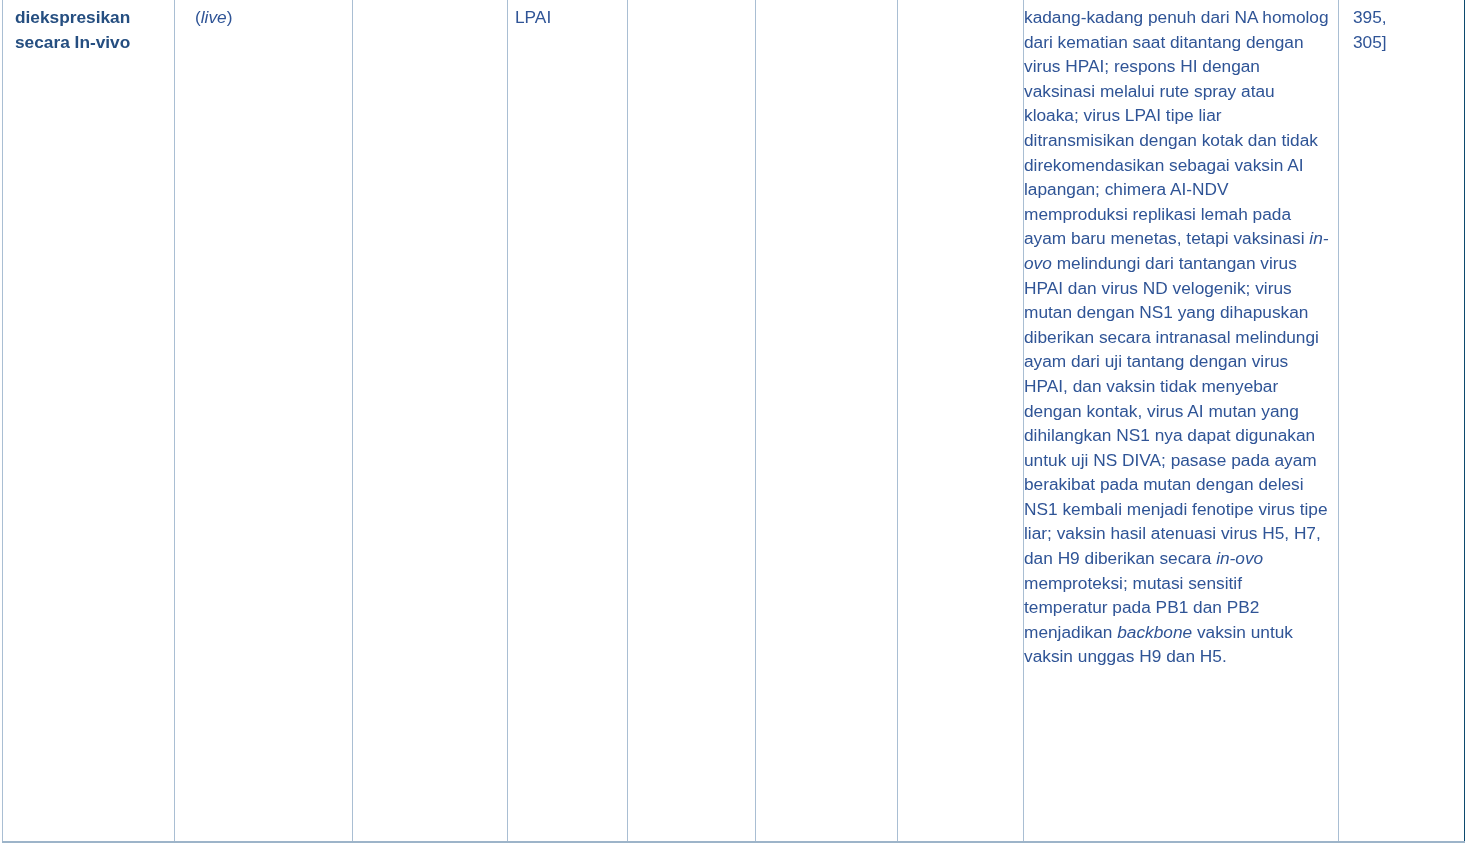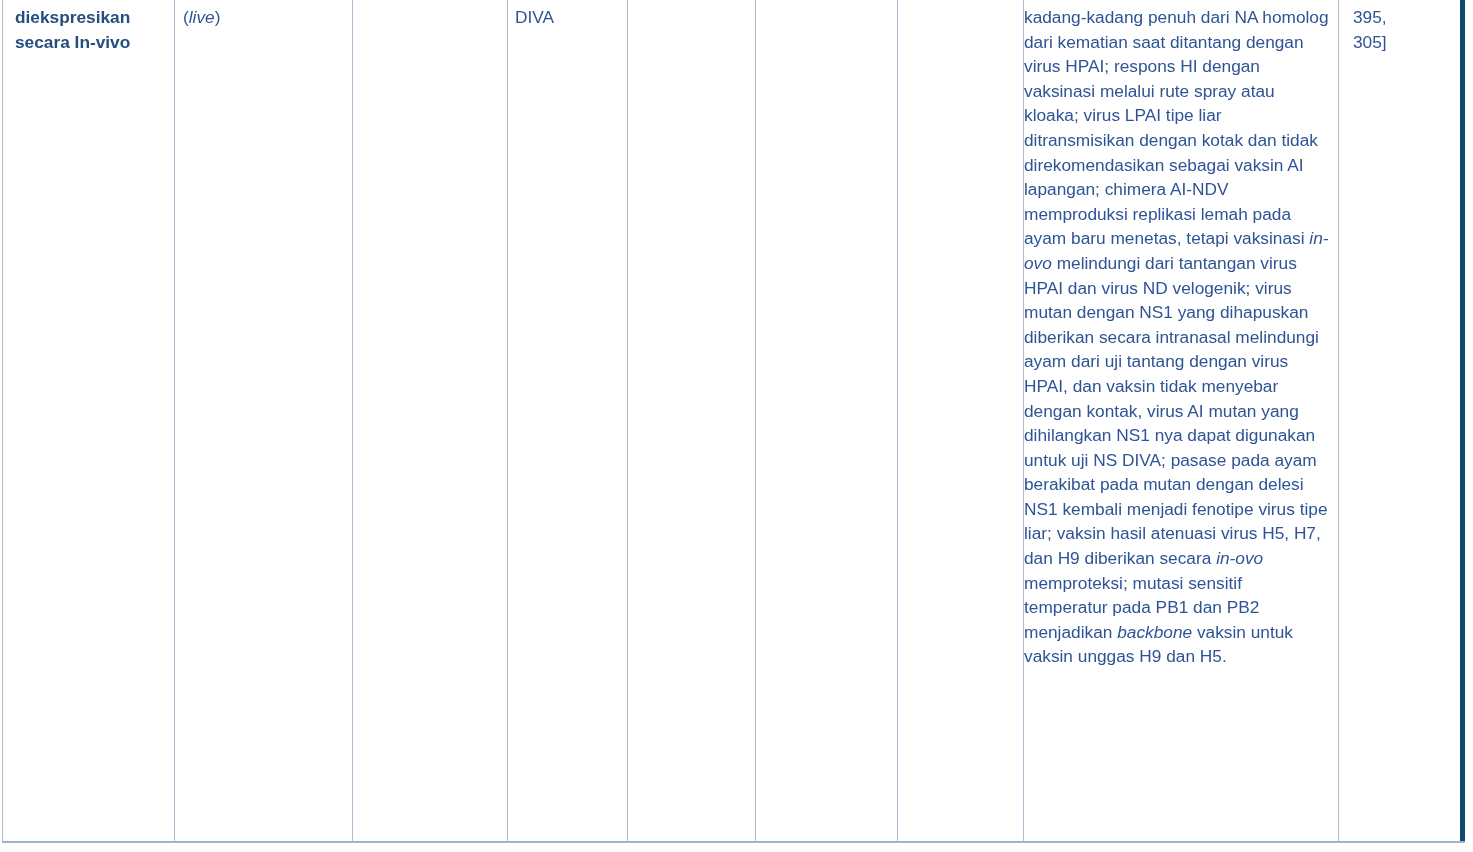--- a/index.html
+++ b/index.html
@@ -27,42 +27,42 @@
     box-sizing: border-box;
     border-left: 1px solid #a9bed3;
     padding-top: 5px;
     overflow: hidden;
     color: #2f5496;
     font-size: 17.3px;
     line-height: 24.6px;
     word-wrap: break-word;
   }
   .cell:last-child {
-    border-right: 5px solid #0c4a6e;
+    border-right: 1px solid #0c4a6e;
   }
   .c1 { width: 172px; padding-left: 12px; padding-right: 6px;
         font-weight: bold; color: #254e80; }
-  .c2 { width: 178px; padding-left: 8px;  padding-right: 6px; }
+  .c2 { width: 178px; padding-left: 20px;  padding-right: 6px; }
   .c3 { width: 155px; }
   .c4 { width: 120px; padding-left: 7px;  padding-right: 6px; }
   .c5 { width: 128px; }
   .c6 { width: 142px; }
   .c7 { width: 126px; }
   .c8 { width: 315px;  padding-right: 9px; }
   .c9 { width: 127px; padding-left: 14px; padding-right: 6px; }
   .it { font-style: italic; }
 </style>
 </head>
 <body>
 
 <div class="page">
   <div class="table-row">
     <div class="cell c1"><span>diekspresikan secara In-vivo</span></div>
     <div class="cell c2"><span>(</span><span class="it">live</span><span>)</span></div>
     <div class="cell c3"></div>
-    <div class="cell c4"><span>DIVA</span></div>
+    <div class="cell c4"><span>LPAI</span></div>
     <div class="cell c5"></div>
     <div class="cell c6"></div>
     <div class="cell c7"></div>
     <div class="cell c8"><span>kadang-kadang penuh dari NA homolog dari kematian saat ditantang dengan virus HPAI; respons HI dengan vaksinasi melalui rute spray atau kloaka; virus LPAI tipe liar ditransmisikan dengan kotak dan tidak direkomendasikan sebagai vaksin AI lapangan; chimera AI-NDV memproduksi replikasi lemah pada ayam baru menetas, tetapi vaksinasi </span><span class="it">in-ovo</span><span> melindungi dari tantangan virus HPAI dan virus ND velogenik; virus mutan dengan NS1 yang dihapuskan diberikan secara intranasal melindungi ayam dari uji tantang dengan virus HPAI, dan vaksin tidak menyebar dengan kontak, virus AI mutan yang dihilangkan NS1 nya dapat digunakan untuk uji NS DIVA; pasase pada ayam berakibat pada mutan dengan delesi NS1 kembali menjadi fenotipe virus tipe liar; vaksin hasil atenuasi virus H5, H7, dan H9 diberikan secara </span><span class="it">in-ovo</span><span> memproteksi; mutasi sensitif temperatur pada PB1 dan PB2 menjadikan </span><span class="it">backbone</span><span> vaksin untuk vaksin unggas H9 dan H5.</span></div>
     <div class="cell c9"><span>395,</span><br><span>305]</span></div>
   </div>
 </div>
 
 </body></html>

